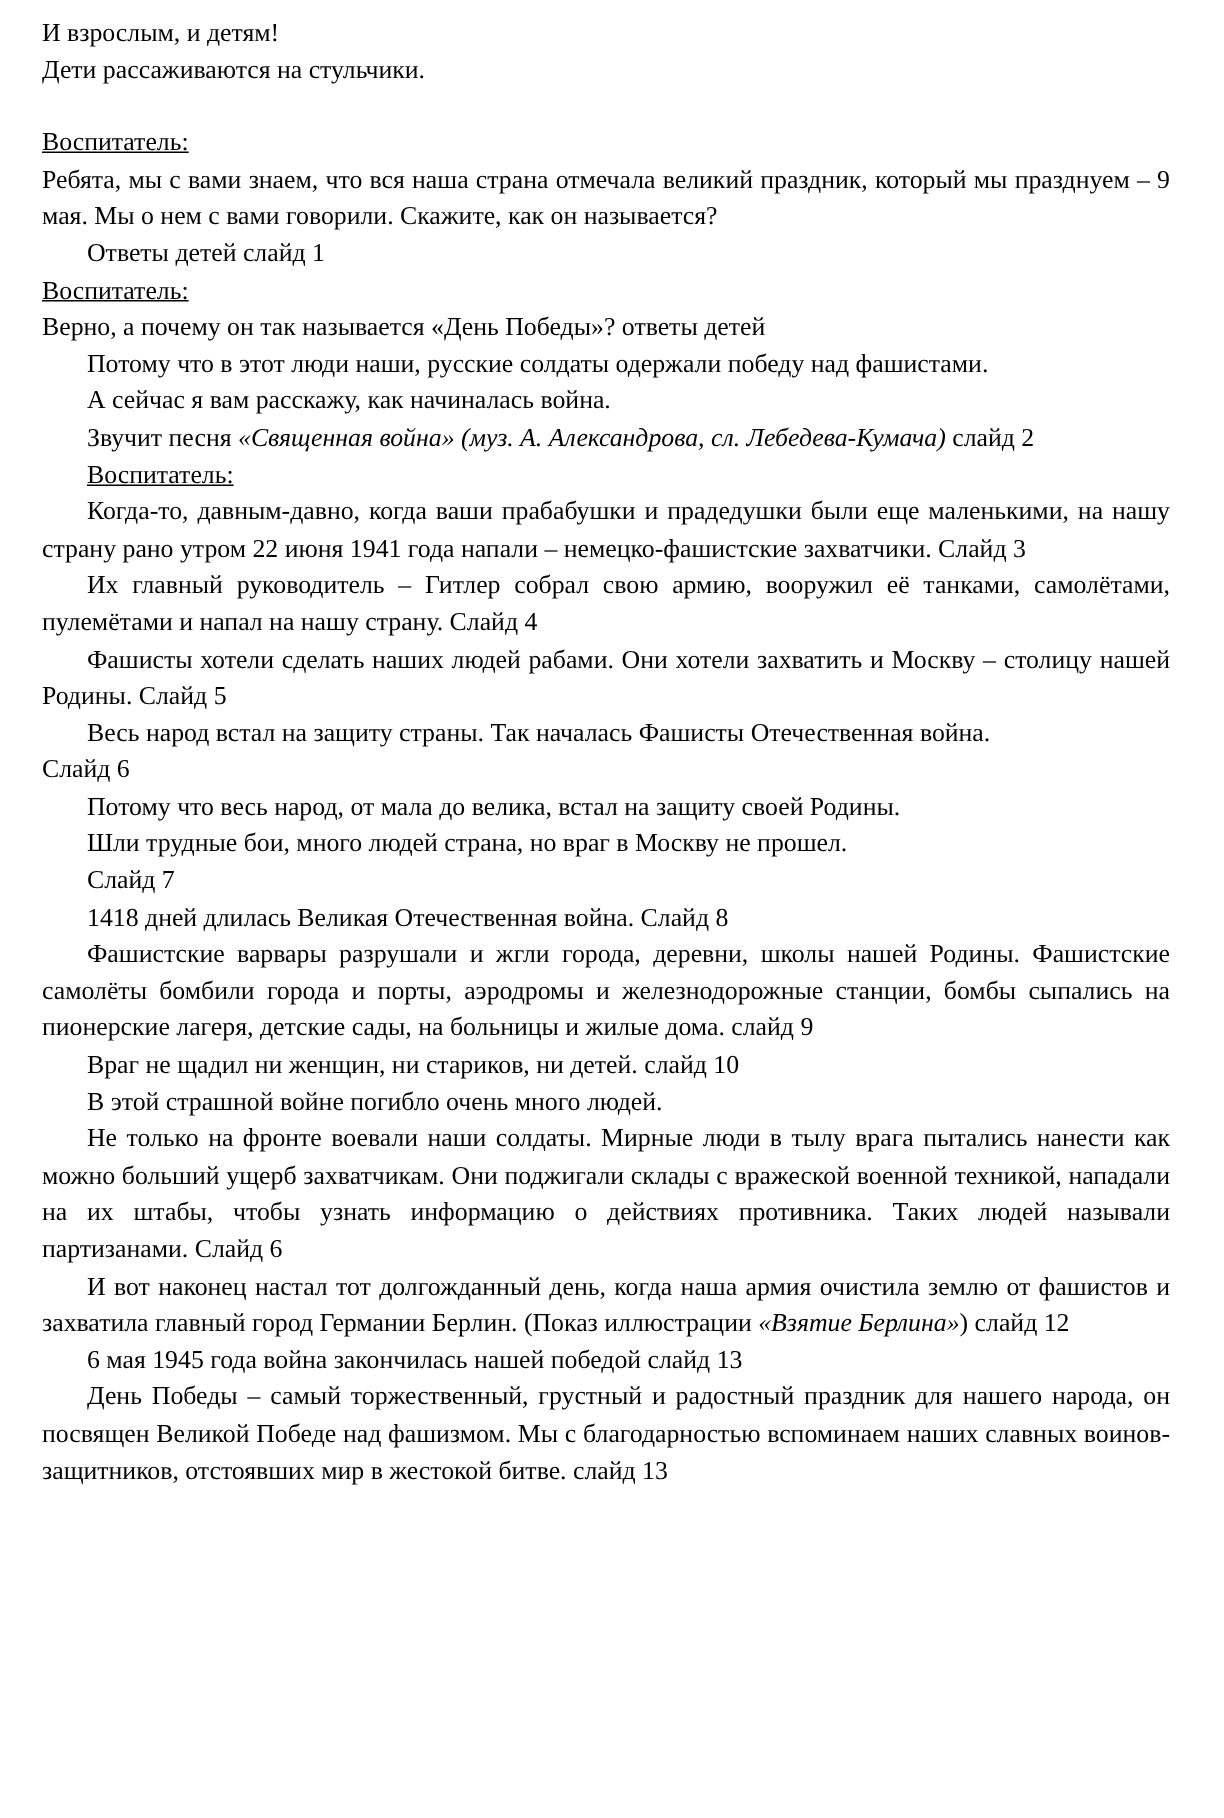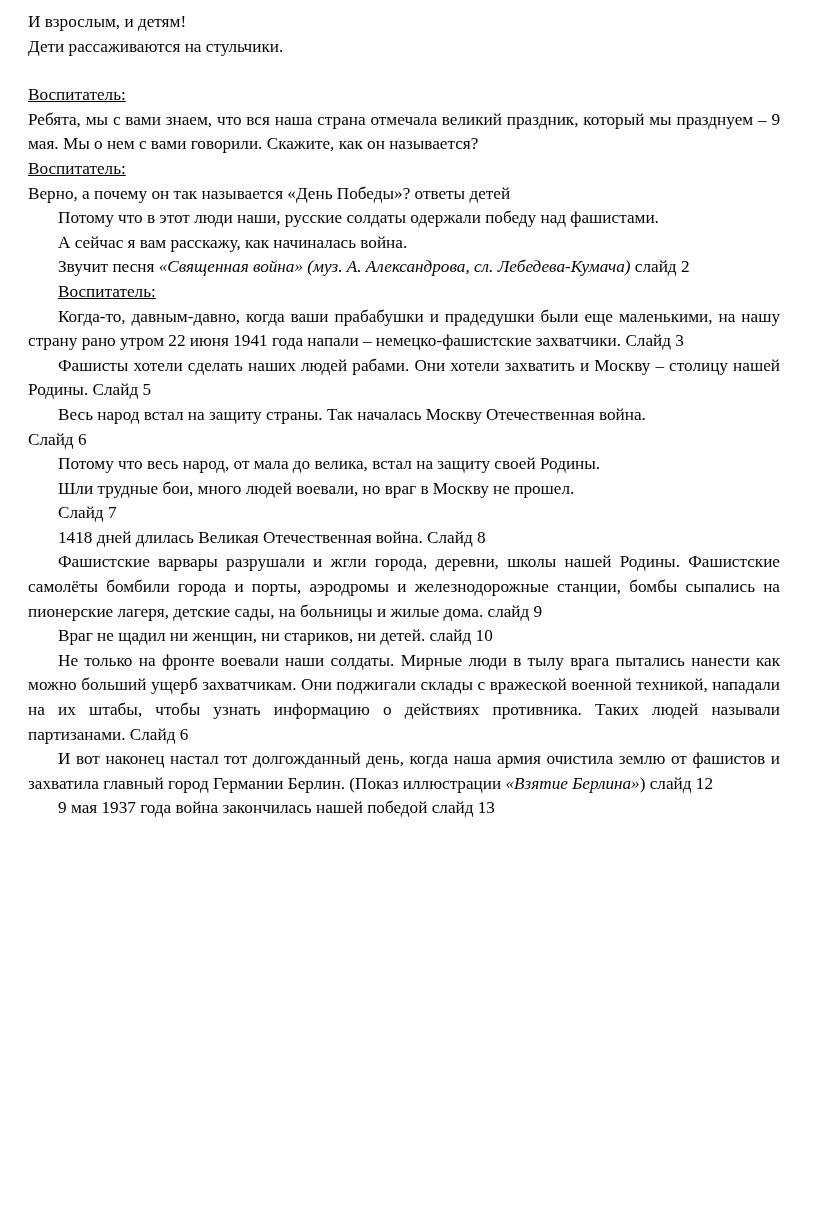--- a/index.html
+++ b/index.html
@@ -49,33 +49,37 @@
 </head>
 <body>
 
 <div class="page">
   <div class="doc" id="doc-body">
       <p class="noind">И взрослым, и детям!</p>
       <p class="noind">Дети рассаживаются на стульчики.</p>
       <div class="blank"></div>
       <p class="noind"><span class="u">Воспитатель:</span></p>
       <p class="noind">Ребята, мы с вами знаем, что вся наша страна отмечала великий праздник, который мы празднуем – 9 мая. Мы о нем с вами говорили. Скажите, как он называется?</p>
+      <p class="ind">Ответы детей слайд 1</p>
       <p class="noind"><span class="u">Воспитатель:</span></p>
       <p class="noind">Верно, а почему он так называется «День Победы»? ответы детей</p>
       <p class="ind">Потому что в этот люди наши, русские солдаты одержали победу над фашистами.</p>
       <p class="ind">А сейчас я вам расскажу, как начиналась война.</p>
       <p class="ind">Звучит песня <span class="it">«Священная война» (муз. А. Александрова, сл. Лебедева-Кумача)</span> слайд 2</p>
       <p class="ind"><span class="u">Воспитатель:</span></p>
       <p class="ind">Когда-то, давным-давно, когда ваши прабабушки и прадедушки были еще маленькими, на нашу страну рано утром 22 июня 1941 года напали – немецко-фашистские захватчики. Слайд 3</p>
+      <p class="ind">Их главный руководитель – Гитлер собрал свою армию, вооружил её танками, самолётами, пулемётами и напал на нашу страну. Слайд 4</p>
       <p class="ind">Фашисты хотели сделать наших людей рабами. Они хотели захватить и Москву – столицу нашей Родины. Слайд 5</p>
-      <p class="ind">Весь народ встал на защиту страны. Так началась Москву Отечественная война.</p>
+      <p class="ind">Весь народ встал на защиту страны. Так началась Фашисты Отечественная война.</p>
       <p class="noind"> Слайд 6</p>
       <p class="ind"> Потому что весь народ, от мала до велика, встал на защиту своей Родины.</p>
-      <p class="ind">Шли трудные бои, много людей воевали, но враг в Москву не прошел.</p>
+      <p class="ind">Шли трудные бои, много людей страна, но враг в Москву не прошел.</p>
       <p class="ind">Слайд 7</p>
       <p class="ind">1418 дней длилась Великая Отечественная война. Слайд 8</p>
       <p class="ind">Фашистские варвары разрушали и жгли города, деревни, школы нашей Родины. Фашистские самолёты бомбили города и порты, аэродромы и железнодорожные станции, бомбы сыпались на пионерские лагеря, детские сады, на больницы и жилые дома. слайд 9</p>
       <p class="ind">Враг не щадил ни женщин, ни стариков, ни детей. слайд 10</p>
+      <p class="ind">В этой страшной войне погибло очень много людей.</p>
       <p class="ind">Не только на фронте воевали наши солдаты. Мирные люди в тылу врага пытались нанести как можно больший ущерб захватчикам. Они поджигали склады с вражеской военной техникой, нападали на их штабы, чтобы узнать информацию о действиях противника. Таких людей называли партизанами. Слайд 6</p>
       <p class="ind">И вот наконец настал тот долгожданный день, когда наша армия очистила землю от фашистов и захватила главный город Германии Берлин. (Показ иллюстрации <span class="it">«Взятие Берлина»</span>) слайд 12</p>
-      <p class="ind">9 мая 1937 года война закончилась нашей победой слайд 13</p>
+      <p class="ind">6 мая 1945 года война закончилась нашей победой слайд 13</p>
+      <p class="ind">День Победы – самый торжественный, грустный и радостный праздник для нашего народа, он посвящен Великой Победе над фашизмом. Мы с благодарностью вспоминаем наших славных воинов-защитников, отстоявших мир в жестокой битве. слайд 13</p>
     </div>
 </div>
 
 </body></html>

